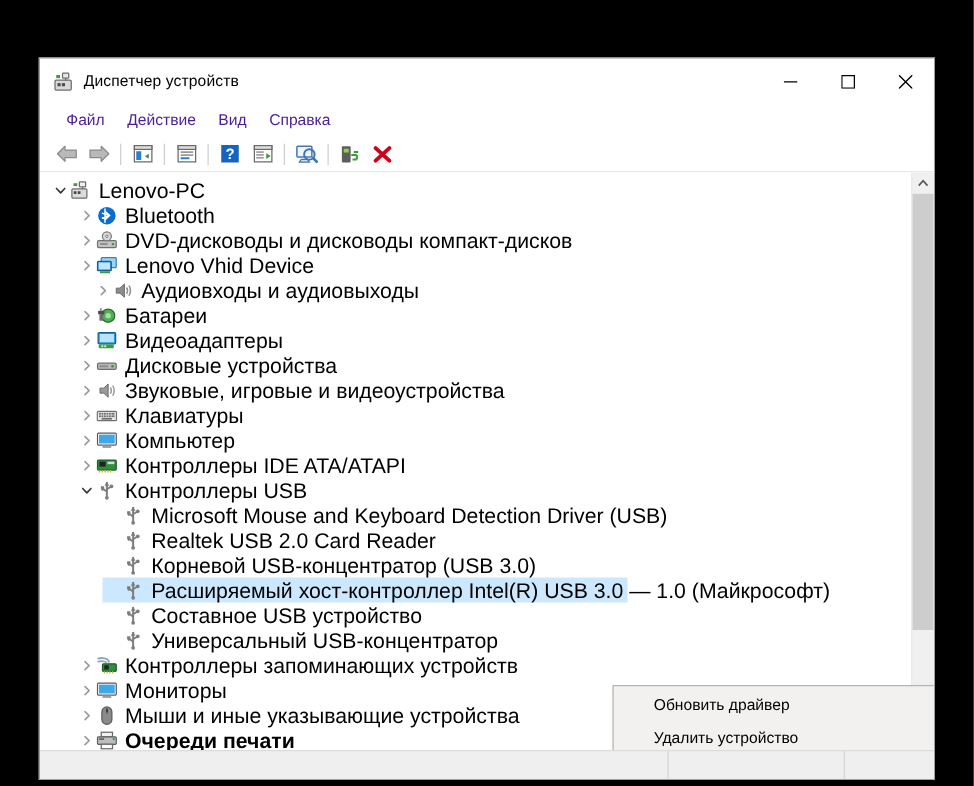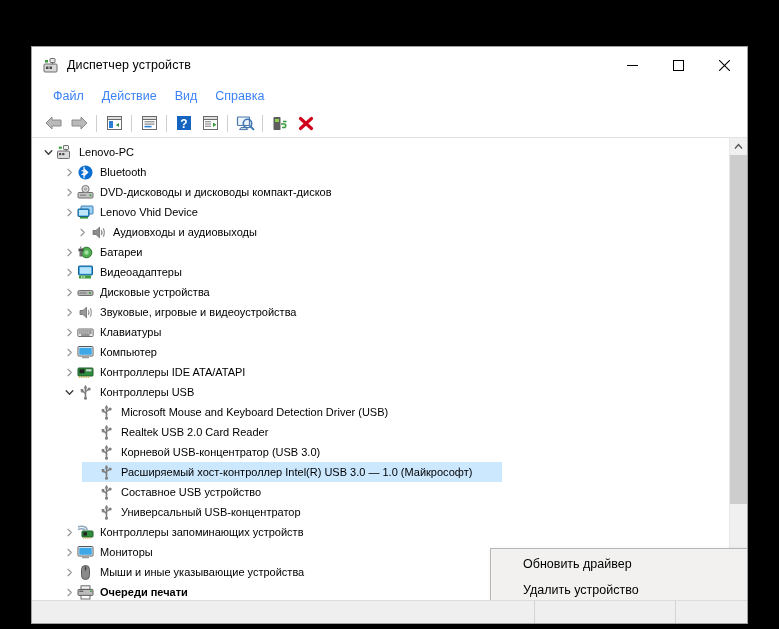--- a/index.html
+++ b/index.html
@@ -23,41 +23,41 @@
   }
   .title-text{font-size:12.5px;color:#000;letter-spacing:0.1px;}
   .caption-buttons{position:absolute;right:0;top:0;height:36px;display:flex;}
   .cap-btn{width:46px;height:36px;display:flex;align-items:center;justify-content:center;}
   .cap-glyph{display:block;}
   
   .menubar{
     height:26px;flex:0 0 26px;display:flex;align-items:center;padding-left:12px;
     background:#ffffff;
   }
-  .menubar .mi{font-size:12.5px;color:#3b82f6;padding:2px 9px;cursor:default;}
+  .menubar .mi{font-size:12.5px;color:#4c1d95;padding:2px 9px;cursor:default;}
   
   .toolbar{
     height:28px;flex:0 0 28px;display:flex;align-items:center;padding-left:8px;
     background:#ffffff;border-bottom:1px solid #e3e3e3;
   }
   .tb{width:26px;height:24px;display:flex;align-items:center;justify-content:center;position:relative;}
   .tb-sep{width:1px;height:17px;background:#cfcfcf;margin:0 4px;}
   
   .content{flex:1 1 auto;display:flex;position:relative;background:#fff;overflow:hidden;}
   .treepane{
     flex:1 1 auto;position:relative;overflow:hidden;background:#fff;padding-top:4px;
   }
   .row{
     height:20px;display:flex;align-items:center;position:relative;white-space:nowrap;
   }
   .row .twisty{
     width:16px;height:20px;flex:0 0 16px;display:flex;align-items:center;justify-content:center;
   }
   .row .ico{width:17px;height:17px;flex:0 0 17px;margin-right:6px;position:relative;}
-  .row .lbl{font-size:11px;color:#000;line-height:17px;}
+  .row .lbl{font-size:17px;color:#000;line-height:17px;}
   .row.sel .selbg{
     position:absolute;left:0;top:0;height:20px;background:#cce8ff;z-index:0;
   }
   .row .rowinner{display:flex;align-items:center;position:relative;z-index:1;}
   
   .vscroll{
     flex:0 0 17px;width:17px;background:#f0f0f0;border-left:1px solid #e8e8e8;
     display:flex;flex-direction:column;position:relative;
   }
   .sb-btn{height:17px;flex:0 0 17px;display:flex;align-items:center;justify-content:center;background:#f0f0f0;}

